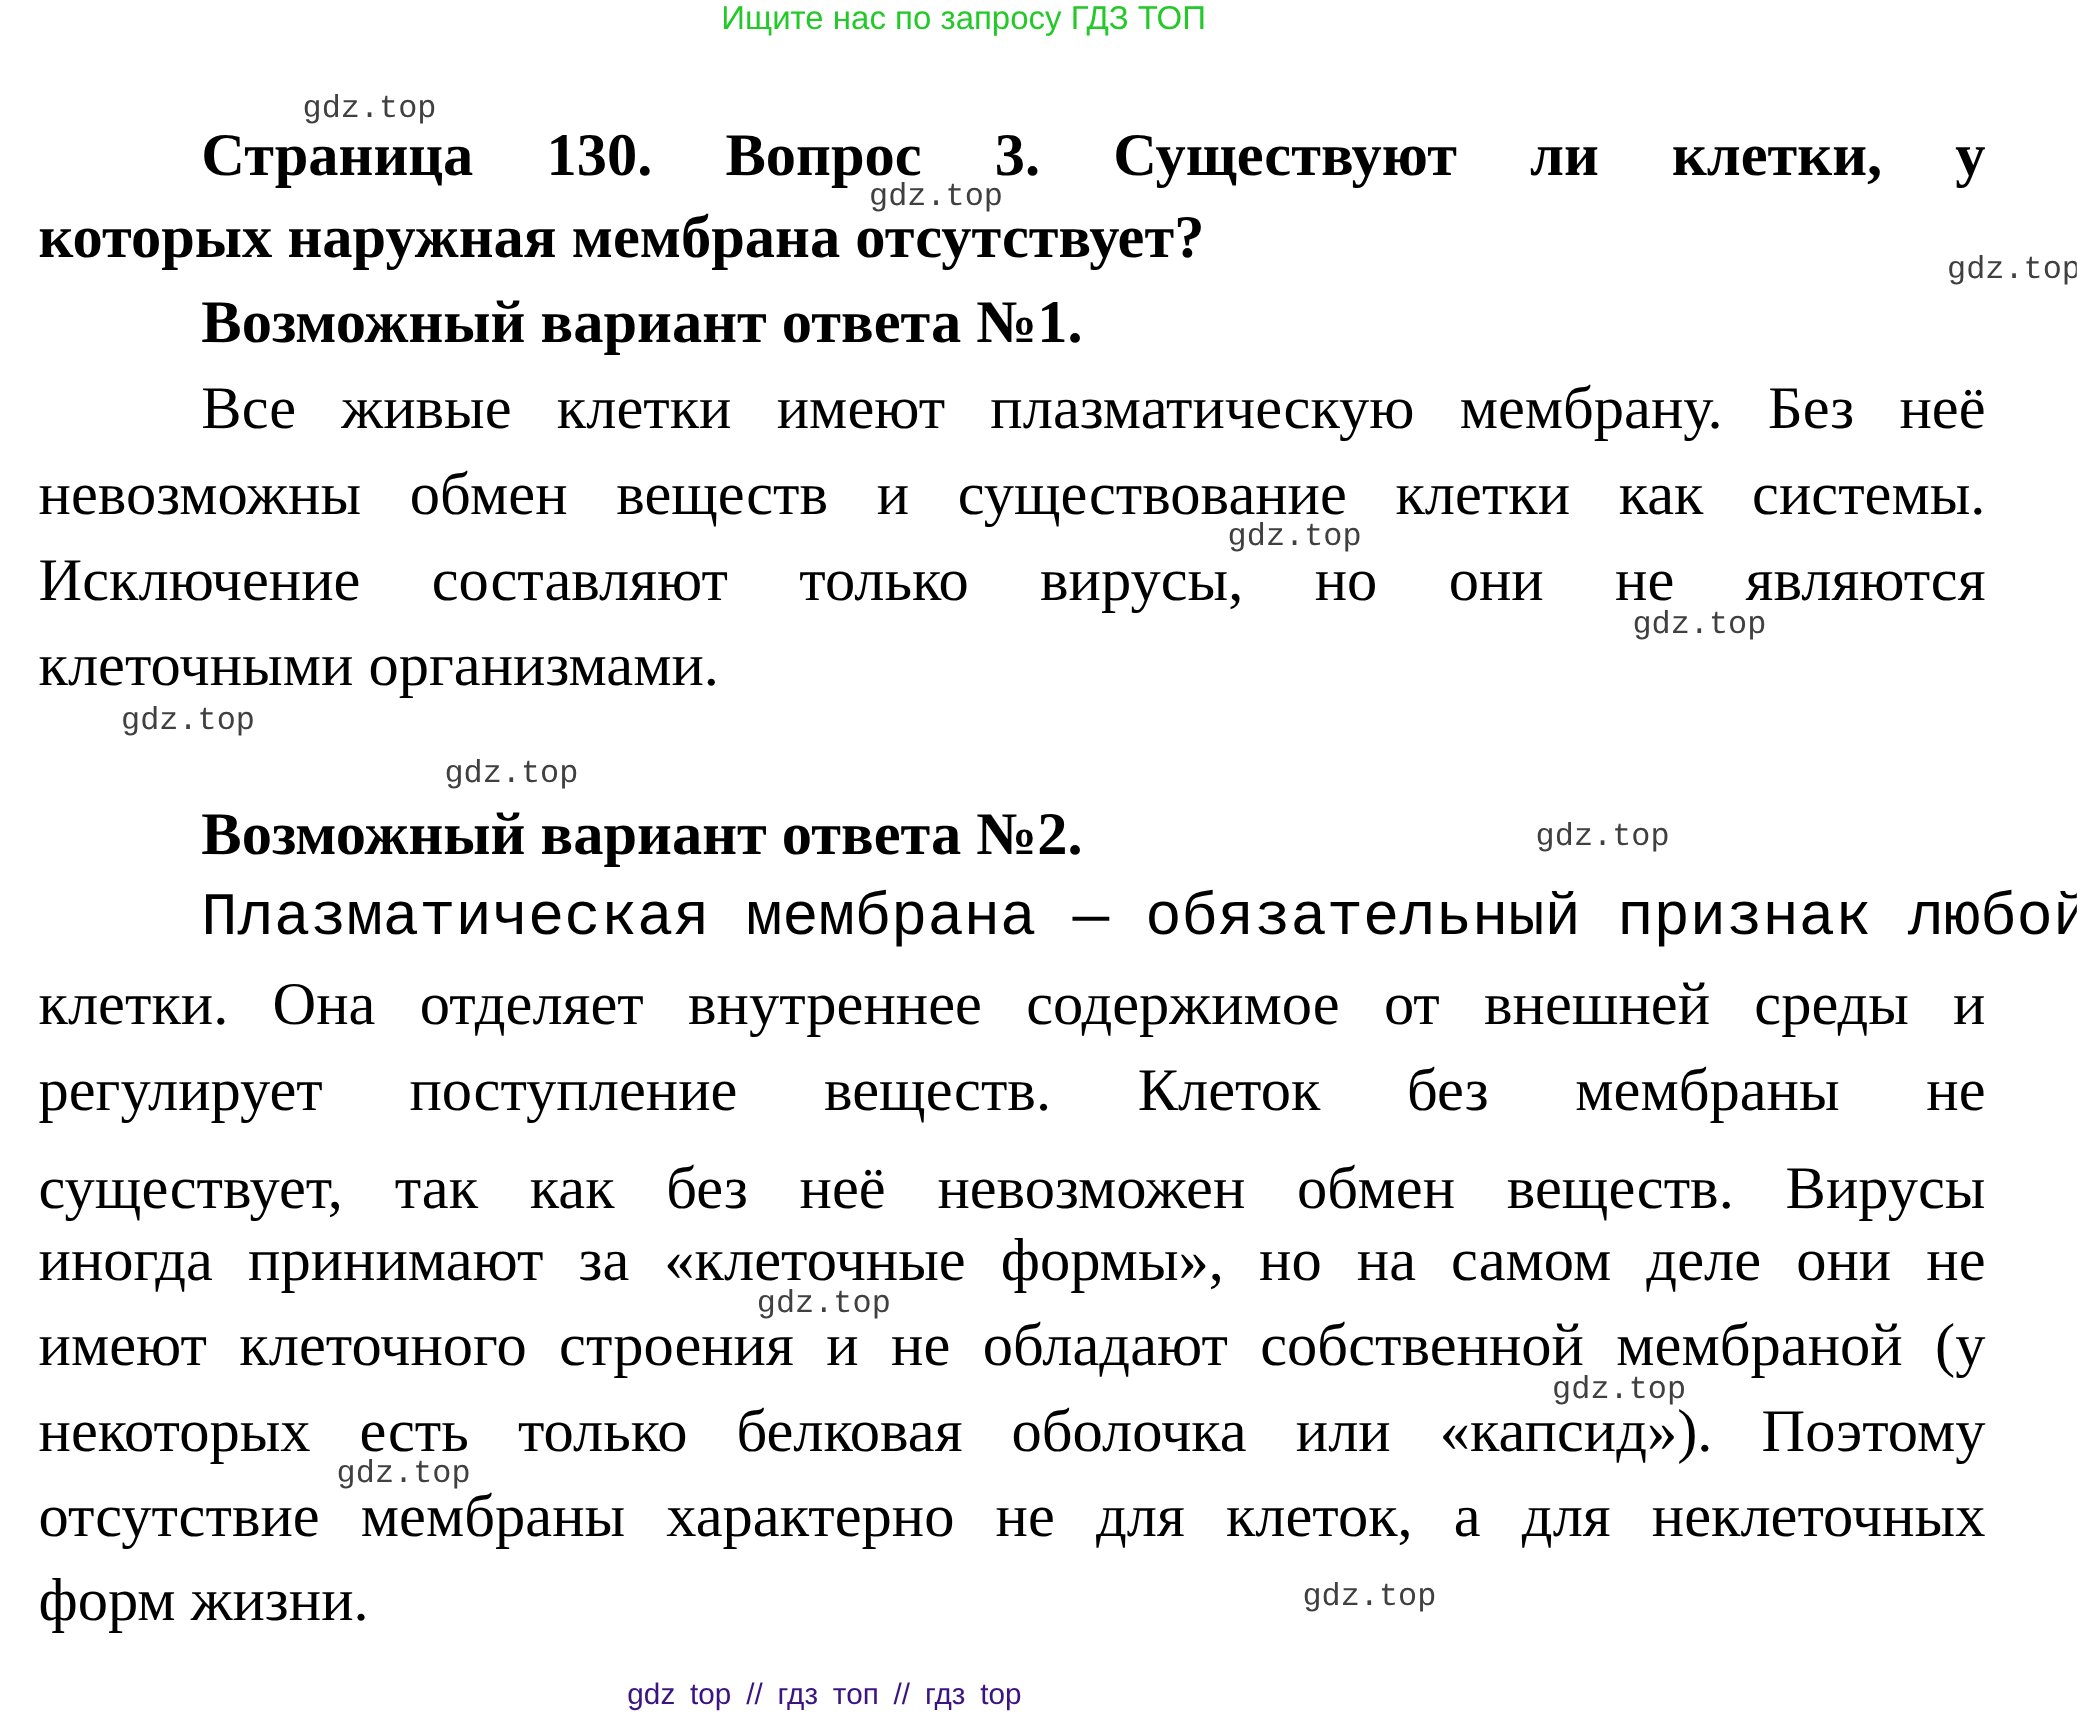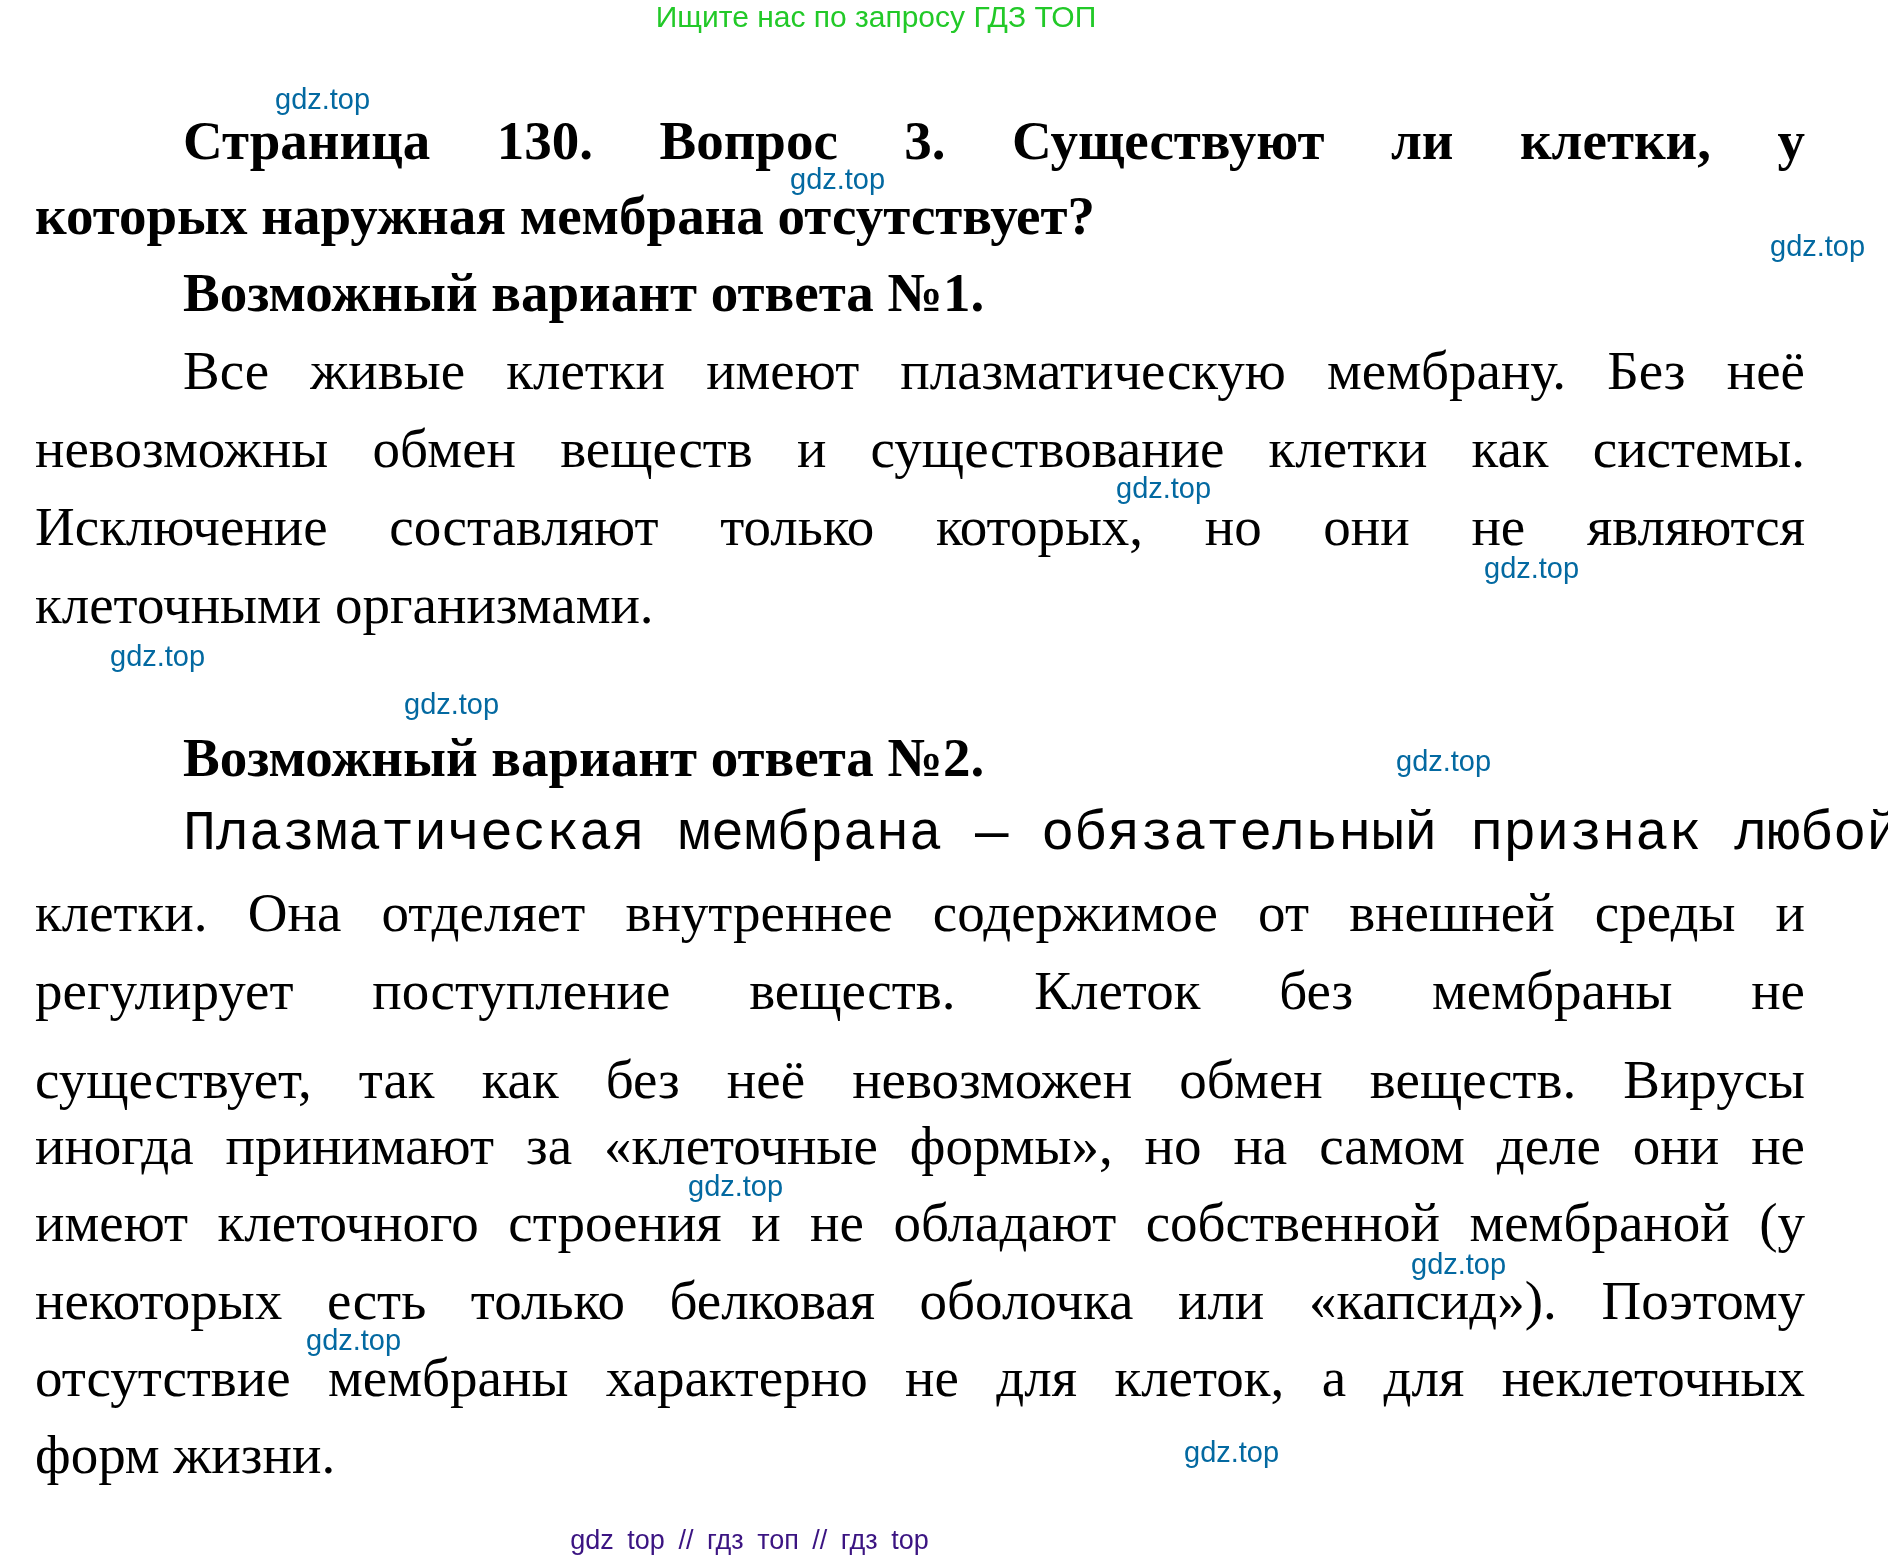--- a/index.html
+++ b/index.html
@@ -21,36 +21,36 @@
   .line {
     position:absolute; left:35px; width:1770px;
     font-size:55px; line-height:66px; white-space:nowrap;
     text-align:justify; text-align-last:justify;
   }
   .line.last { text-align-last:left; }
   .line.indent { left:183px; width:1622px; }
   .bold { font-weight:bold; }
   .h-title { font-size:55px; }
   .wm {
-    position:absolute; font-family:Liberation Sans, sans-serif;
-    font-size:29px; line-height:32px; color:#0369a1; white-space:nowrap;
+    position:absolute; font-family:Liberation Mono, monospace;
+    font-size:29px; line-height:32px; color:#404040; white-space:nowrap;
   }
 </style>
 </head>
 <body>
 
 <div class="banner">Ищите нас по запросу ГДЗ ТОП</div>
 
 <div class="line indent bold h-title" style="top:108px;">Страница 130. Вопрос 3.    Существуют    ли    клетки,    у</div>
 <div class="line bold h-title last" style="top:183px;">которых наружная мембрана отсутствует?</div>
 
 <div class="line indent bold last" style="top:260px;">Возможный вариант ответа №1.</div>
 <div class="line indent" style="top:338px;">Все живые клетки имеют плазматическую мембрану. Без неё</div>
 <div class="line" style="top:416px;">невозможны обмен веществ и существование клетки как системы.</div>
-<div class="line" style="top:494px;">Исключение составляют только которых, но они не являются</div>
+<div class="line" style="top:494px;">Исключение составляют только вирусы, но они не являются</div>
 <div class="line last" style="top:572px;">клеточными организмами.</div>
 
 <div class="line indent bold last" style="top:725px;">Возможный вариант ответа №2.</div>
 <div class="line indent" style="top:802px;font-family:Liberation Mono, monospace;">Плазматическая мембрана — обязательный признак любой</div>
 <div class="line" style="top:880px;">клетки. Она отделяет внутреннее содержимое от внешней среды и</div>
 <div class="line" style="top:958px;">регулирует поступление веществ. Клеток без мембраны не</div>
 <div class="line" style="top:1035px;margin-top:12px;">существует, так как без неё невозможен обмен веществ. Вирусы</div>
 <div class="line" style="top:1113px;">иногда принимают за «клеточные формы», но на самом деле они не</div>
 <div class="line" style="top:1190px;">имеют клеточного строения и не обладают собственной мембраной (у</div>
 <div class="line" style="top:1268px;">некоторых есть только белковая оболочка или «капсид»). Поэтому</div>

